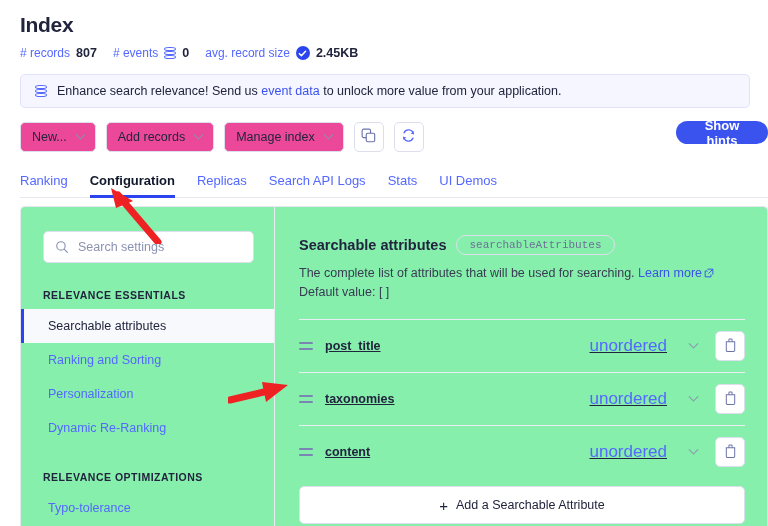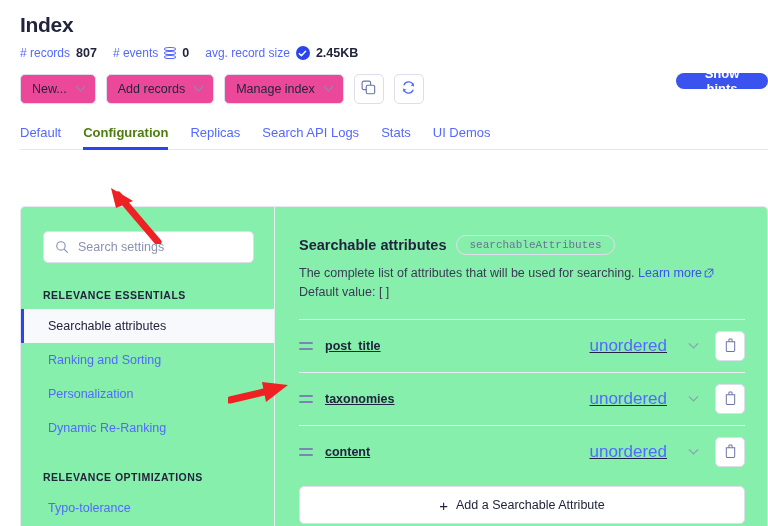--- a/index.html
+++ b/index.html
@@ -66,37 +66,37 @@
   }
   .chev { width: 7px; height: 7px; border-right: 1.4px solid #8a92b2; border-bottom: 1.4px solid #8a92b2;
           transform: rotate(45deg) translate(-2px,-2px); }
   .icon-btn {
     width: 30px; height: 30px; border: 1px solid #dcdfeb; border-radius: 5px;
     background: #fff; display: inline-flex; align-items: center; justify-content: center;
     cursor: pointer;
   }
   .show-hints {
     position: absolute; left: 656px; top: -1px;
-    height: 16px; padding: 0 20px; border: none; border-radius: 16px;
+    height: 23px; padding: 0 20px; border: none; border-radius: 16px;
     background: #3a52ee; color: #fff; font-size: 13px; font-weight: bold;
     display: inline-flex; align-items: center; cursor: pointer;
     font-family: "Liberation Sans", sans-serif;
   }
 
   
   .tabs {
     margin: 16px 0 0 20px; width: 748px;
     display: flex; align-items: flex-end; gap: 22px;
     border-bottom: 1px solid #e6e8f0; height: 30px;
   }
   .tab {
     font-size: 13px; color: #5468ff; padding-bottom: 7px; cursor: pointer;
     border-bottom: 3px solid transparent; margin-bottom: -1px;
   }
-  .tab.active { color: #4d7c0f; font-weight: bold; border-bottom-color: #2b44ef; }
+  .tab.active { color: #0f172a; font-weight: bold; border-bottom-color: #2b44ef; }
 
   
   .body {
     position: absolute; left: 20px; top: 206px;
     width: 748px; height: 400px;
     border: 1px solid #e6e8f0; border-bottom: none;
     border-radius: 5px 5px 0 0;
     background: #86efac;
     display: flex; overflow: hidden;
   }
@@ -195,20 +195,28 @@
         <span class="check-icon">
           <svg width="9" height="9" viewBox="0 0 10 10">
               <path d="M1.5 5.2 L3.8 7.4 L8.4 2.6" fill="none" stroke="#fff" stroke-width="1.7" stroke-linecap="round" stroke-linejoin="round"></path>
             </svg>
         </span>
         <span class="stat-value">2.45KB</span>
       </div>
     </div>
   </div>
 
+  <div class="banner">
+    <span class="db-icon">
+        <span></span>
+        <span></span>
+        <span></span>
+      </span>
+    <span><span>Enhance search relevance! Send us </span><a href="#">event data</a><span> to unlock more value from your application.</span></span>
+  </div>
 
   <div class="toolbar">
     <button class="btn">
       <span>New...</span>
       <span class="chev"></span>
     </button>
     <button class="btn">
       <span>Add records</span>
       <span class="chev"></span>
     </button>
@@ -234,21 +242,21 @@
           <path d="M2.4 12.8 L2.6 9.6 L5.7 9.9 Z" fill="#5468ff"></path>
         </svg>
       </span>
     </button>
 
     <button class="show-hints">Show hints</button>
 
   </div>
 
   <div class="tabs">
-    <div class="tab">Default</div>
+    <div class="tab">Ranking</div>
     <div class="tab active">Configuration</div>
     <div class="tab">Replicas</div>
     <div class="tab">Search API Logs</div>
     <div class="tab">Stats</div>
     <div class="tab">UI Demos</div>
   </div>
 
   <div class="body">
 
     <div class="sidebar">

